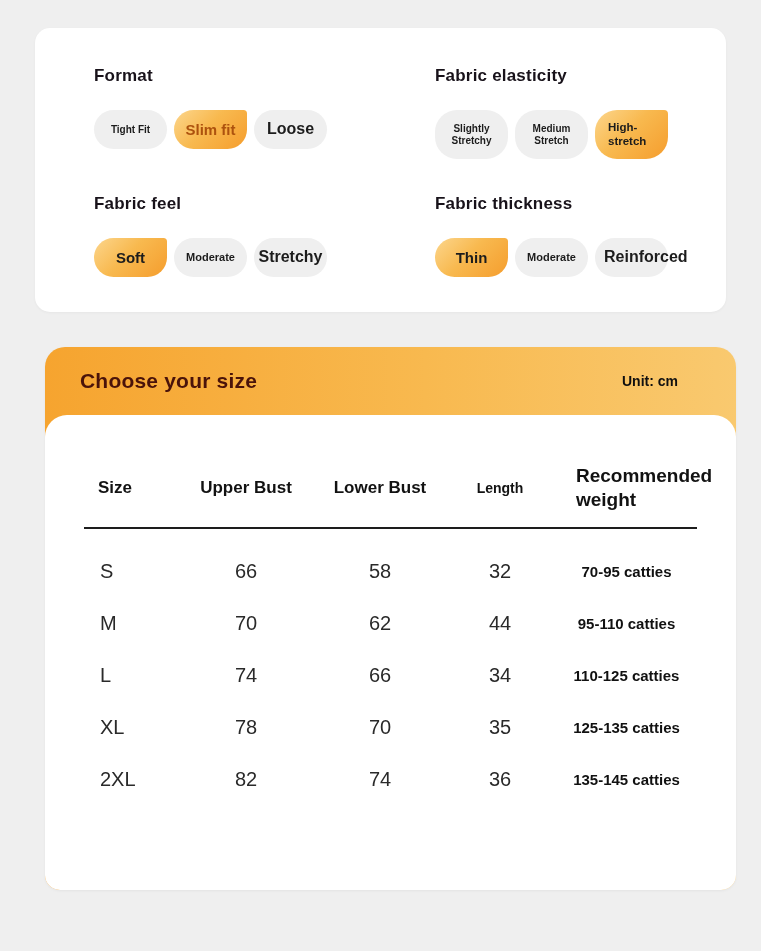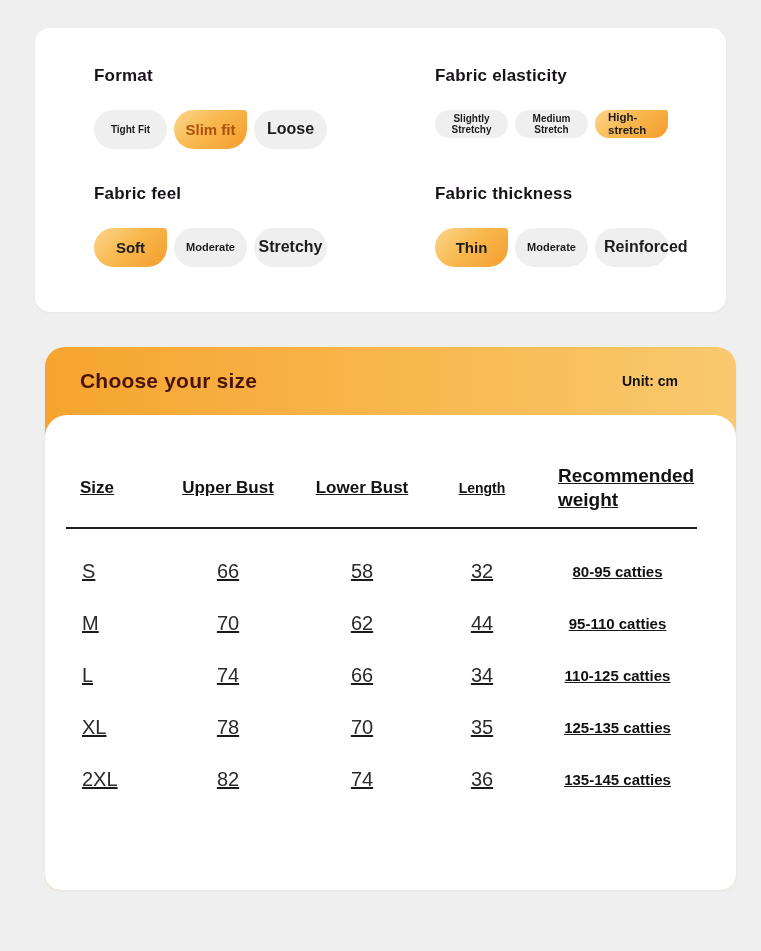--- a/index.html
+++ b/index.html
@@ -31,21 +31,21 @@
   }
   .pills { display:flex; align-items:flex-start; gap:7px; }
   .pill {
     min-width:73px; max-width:73px; height:39px;
     background:#efefef; border-radius:22px;
     display:flex; align-items:center; justify-content:center;
     font-weight:bold; font-size:10px; color:#1c1c1c;
     text-align:center; line-height:1.15; padding:0 5px;
     cursor:pointer; flex:0 0 auto;
   }
-  .pills.tall .pill { height:28px; }
+  .pills.tall .pill { height:49px; }
   .pill.selected {
     background:linear-gradient(135deg,#fcd68d 0%,#f8b94f 45%,#f59d2d 100%);
     border-radius:22px 4px 22px 22px;
   }
   .pill.orange-text { color:#ad520e; }
   .pill.fs11 { font-size:11px; }
   .pill.fs115 { font-size:11.5px; }
   .pill.fs15 { font-size:15px; }
   .pill.fs16 { font-size:16px; }
   .pill.left-text { justify-content:flex-start; text-align:left; padding-left:13px; }
@@ -68,22 +68,21 @@
   .banner h2 {
     font-size:21px; font-weight:bold; color:#4a130a; letter-spacing:0.2px;
   }
   .banner .unit {
     font-size:14px; font-weight:bold; color:#101010;
   }
   .sheet {
     background:#ffffff;
     border-radius:22px 22px 0 0;
     min-height:475px;
-    padding:36px 39px 0 21px;
-    text-decoration:underline;
+    padding:36px 39px 0 39px;
   }
   .table { width:100%; }
   .thead, .trow {
     display:grid;
     grid-template-columns:92px 140px 128px 112px 1fr;
     align-items:center;
   }
   .thead { height:74px; }
   .th { font-weight:bold; color:#121212; }
   .th.h-size { font-size:17px; text-align:left; padding-left:14px; }
@@ -163,21 +162,21 @@
 
         <div class="divider"></div>
 
         <div class="tbody">
 
           <div class="trow">
             <span class="td c-size">S</span>
             <span class="td c-num">66</span>
             <span class="td c-num">58</span>
             <span class="td c-num">32</span>
-            <span class="td c-wt">80-95 catties</span>
+            <span class="td c-wt">70-95 catties</span>
           </div>
 
           <div class="trow">
             <span class="td c-size">M</span>
             <span class="td c-num">70</span>
             <span class="td c-num">62</span>
             <span class="td c-num">44</span>
             <span class="td c-wt">95-110 catties</span>
           </div>
 

